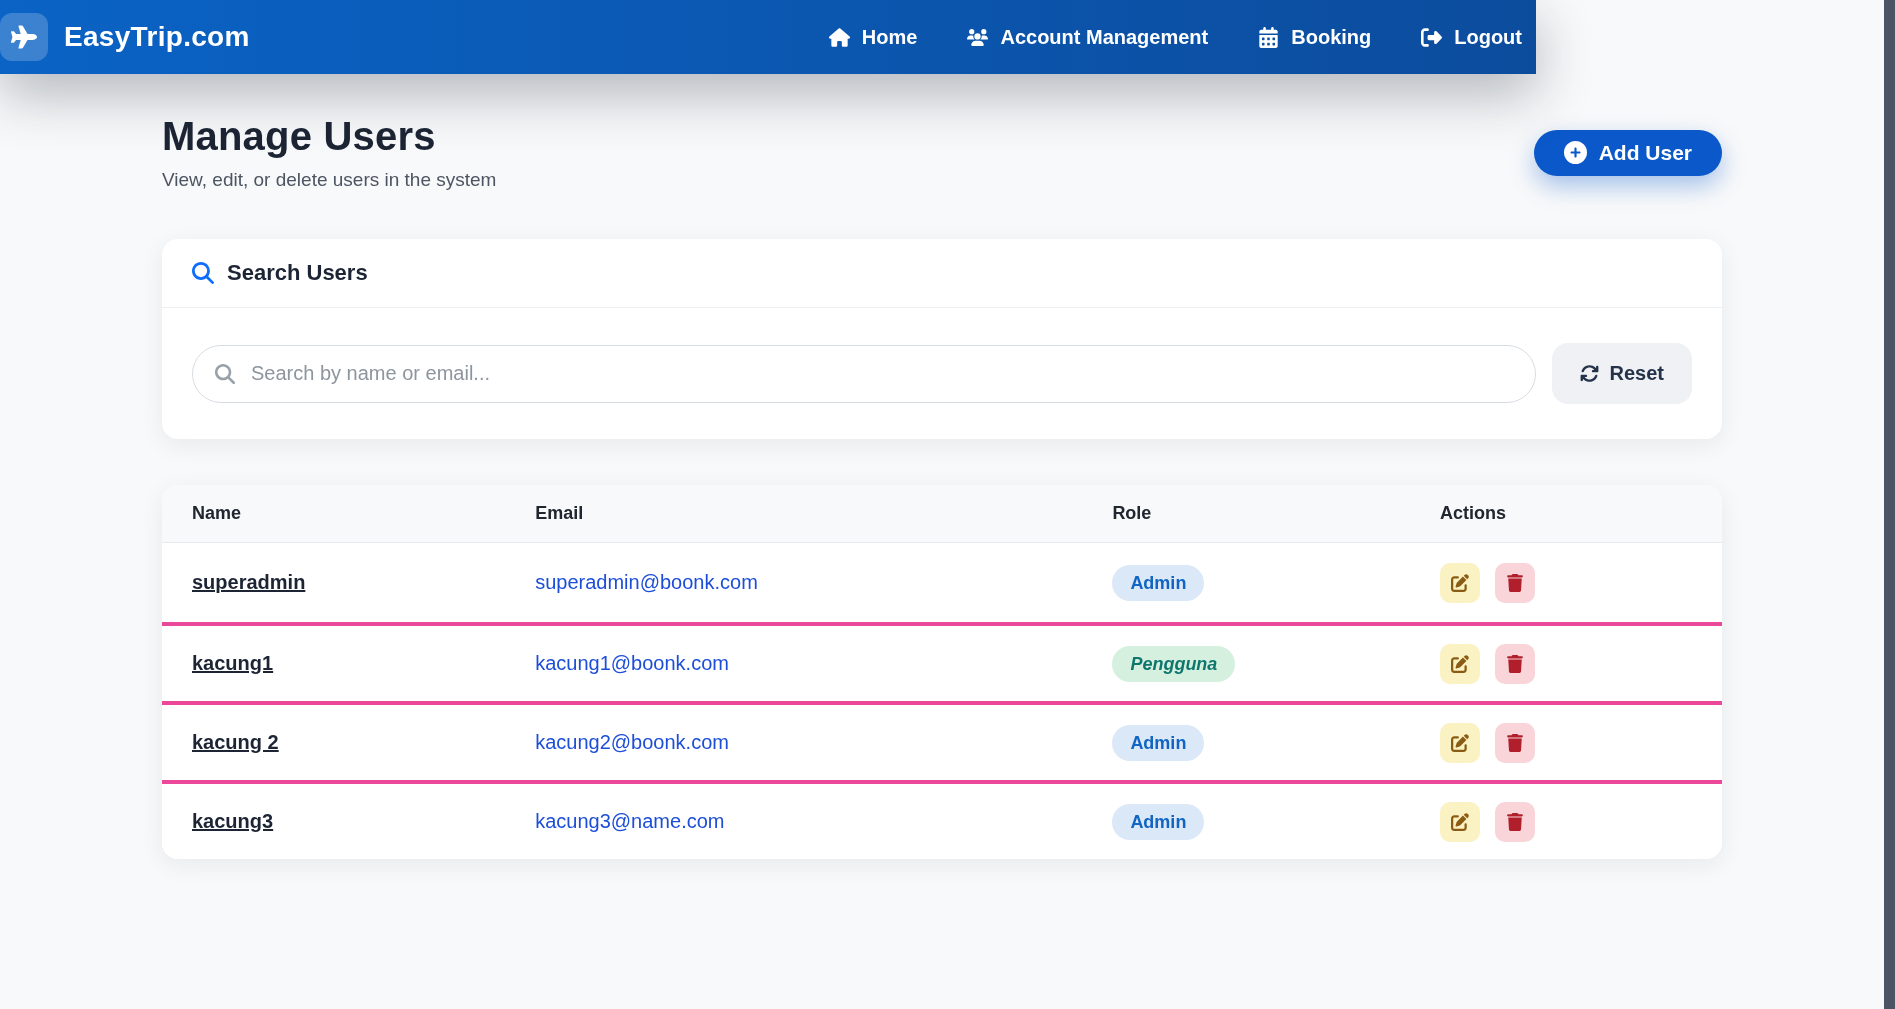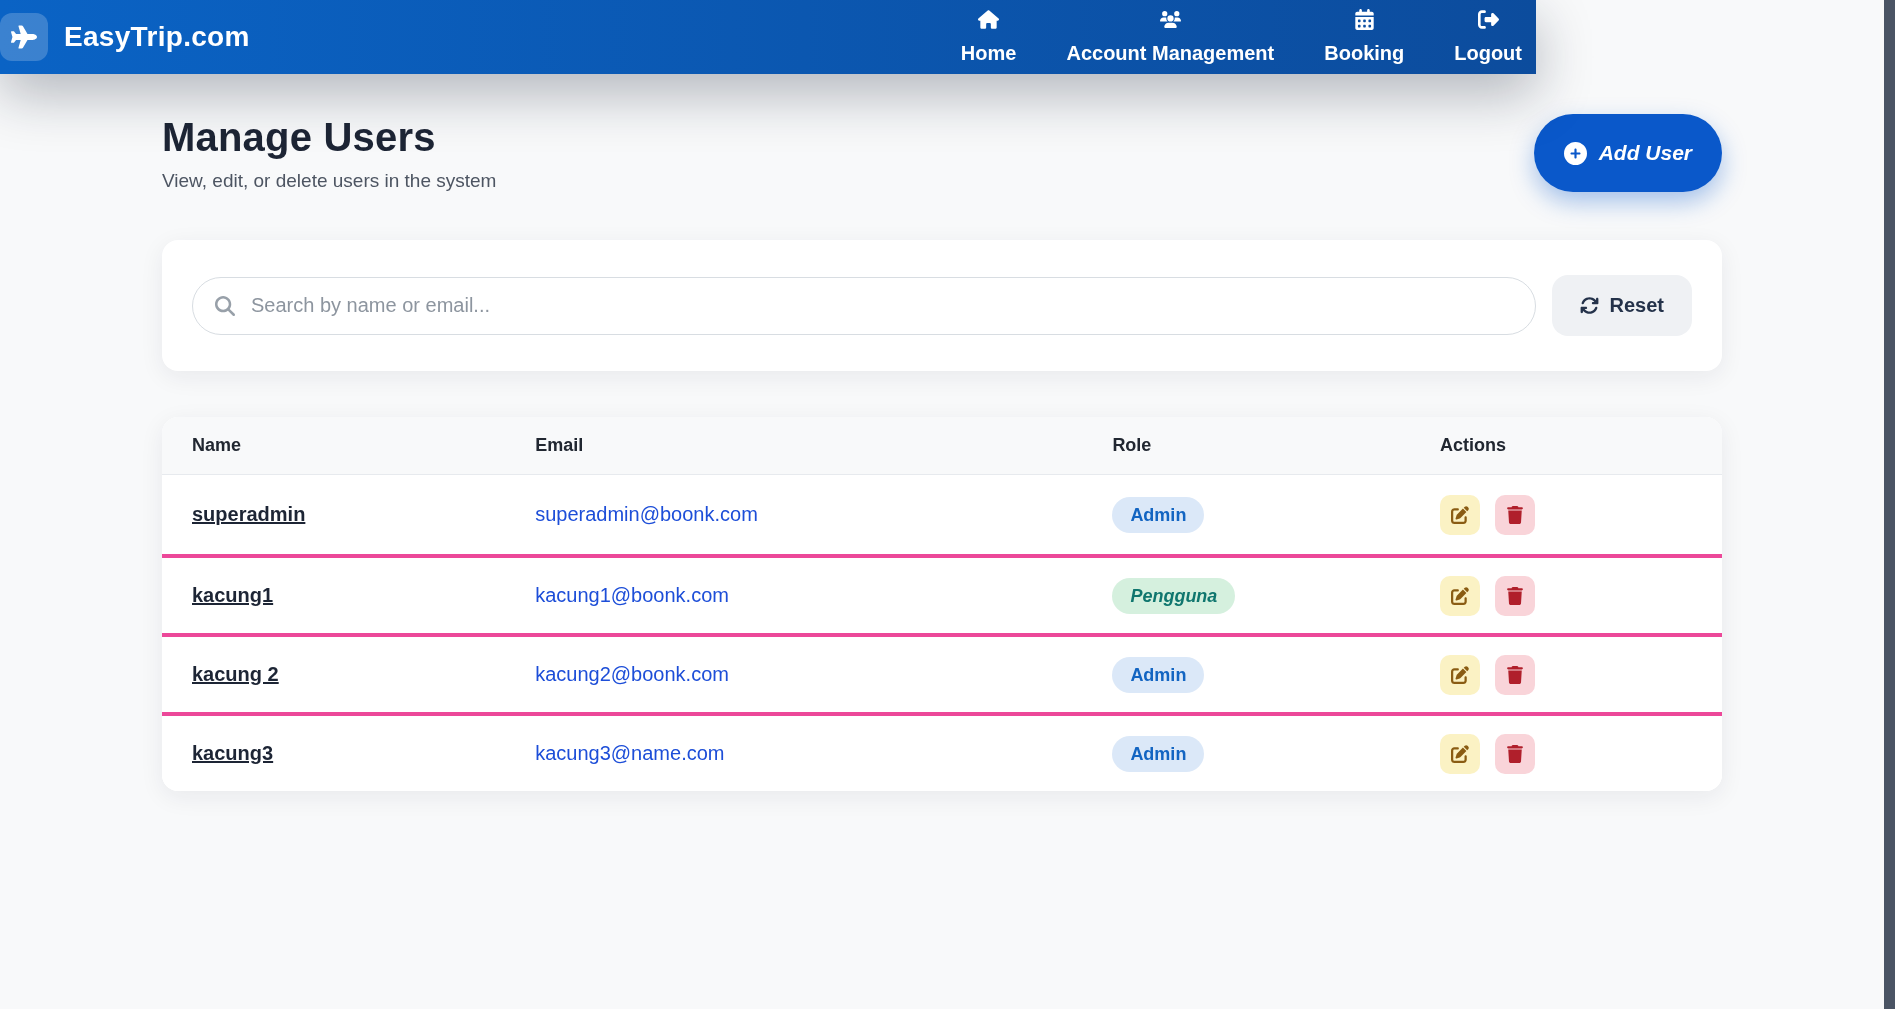--- a/index.html
+++ b/index.html
@@ -29,36 +29,35 @@
   .brand-icon-box {
     width:48px; height:48px; border-radius:12px;
     background:rgba(255,255,255,0.20);
     display:flex; align-items:center; justify-content:center;
   }
   .brand-icon-box svg { width:26px; height:26px; fill:#ffffff; }
   .brand-name { color:#ffffff; font-size:28px; font-weight:800; letter-spacing:.3px; }
   .nav-menu { display:flex; align-items:center; gap:50px; padding-right:38px; }
   .nav-item {
     display:flex; align-items:center; gap:12px; color:#ffffff;
-    font-size:20px; font-weight:600; cursor:pointer; white-space:nowrap;flex-direction:column;
+    font-size:20px; font-weight:600; cursor:pointer; white-space:nowrap;
   }
   .nav-item svg { width:21px; height:21px; fill:#ffffff; }
   
   .page { width:1884px; }
   .container { width:1560px; margin:0 auto; padding-top:40px; }
   .heading-row { display:flex; align-items:center; justify-content:space-between; }
   .page-title { font-size:40px; font-weight:800; color:#1d2535; letter-spacing:.2px; }
   .page-subtitle { margin-top:10px; font-size:19px; color:#4d5562; }
   .btn-add {
     display:flex; align-items:center; gap:12px;
     background:#0a58ca; color:#ffffff; border:none; cursor:pointer;
     font-family:inherit; font-size:21px; font-weight:600;
-    padding:0 30px; height:78px; border-radius:40px;
+    padding:0 30px; height:46px; border-radius:40px;
     box-shadow:0 10px 25px rgba(10,88,202,0.35);
-    font-style:italic;
   }
   .btn-add svg { width:23px; height:23px; fill:#ffffff; }
   
   .card {
     background:#ffffff; border-radius:16px;
     box-shadow:0 6px 24px rgba(25,35,60,0.07);
   }
   .search-card { margin-top:48px; }
   .search-card-header {
     display:flex; align-items:center; gap:13px; padding:21px 30px;
@@ -172,20 +171,26 @@
       </div>
       <button class="btn-add">
         <svg viewBox="0 0 512 512">
             <path d="M256 512A256 256 0 1 0 256 0a256 256 0 1 0 0 512zM232 344l0-64-64 0c-13.3 0-24-10.7-24-24s10.7-24 24-24l64 0 0-64c0-13.3 10.7-24 24-24s24 10.7 24 24l0 64 64 0c13.3 0 24 10.7 24 24s-10.7 24-24 24l-64 0 0 64c0 13.3-10.7 24-24 24s-24-10.7-24-24z"></path>
           </svg>
         <span>Add User</span>
       </button>
     </div>
 
     <section class="card search-card">
+      <div class="search-card-header">
+        <svg viewBox="0 0 512 512">
+            <path d="M416 208c0 45.9-14.9 88.3-40 122.7L502.6 457.4c12.5 12.5 12.5 32.8 0 45.3s-32.8 12.5-45.3 0L330.7 376c-34.4 25.2-76.8 40-122.7 40C93.1 416 0 322.9 0 208S93.1 0 208 0S416 93.1 416 208zM208 352a144 144 0 1 0 0-288 144 144 0 1 0 0 288z"></path>
+          </svg>
+        <span class="search-card-title">Search Users</span>
+      </div>
       <div class="search-card-body">
         <div class="input-wrap">
           <svg class="search-glyph" viewBox="0 0 512 512">
               <path d="M416 208c0 45.9-14.9 88.3-40 122.7L502.6 457.4c12.5 12.5 12.5 32.8 0 45.3s-32.8 12.5-45.3 0L330.7 376c-34.4 25.2-76.8 40-122.7 40C93.1 416 0 322.9 0 208S93.1 0 208 0S416 93.1 416 208zM208 352a144 144 0 1 0 0-288 144 144 0 1 0 0 288z"></path>
             </svg>
           <input class="search-input" type="text" placeholder="Search by name or email..." style="">
         </div>
         <button class="btn-reset">
           <svg viewBox="0 0 512 512">
               <path d="M105.1 202.6c7.7-21.8 20.2-42.3 37.8-59.8c62.5-62.5 163.8-62.5 226.3 0L386.3 160 352 160c-17.7 0-32 14.3-32 32s14.3 32 32 32l111.5 0 .4 0c17.7 0 32-14.3 32-32l0-112c0-17.7-14.3-32-32-32s-32 14.3-32 32l0 35.2L414.4 97.6c-87.5-87.5-229.3-87.5-316.8 0C73.2 122 55.6 150.7 44.8 181.4c-5.9 16.7 2.9 34.9 19.5 40.8s34.9-2.9 40.8-19.5zM39 289.3c-5 1.5-9.8 4.2-13.7 8.2c-4 4-6.7 8.8-8.1 14c-.3 1.2-.6 2.5-.8 3.8c-.3 1.7-.4 3.4-.4 5.1L16 432c0 17.7 14.3 32 32 32s32-14.3 32-32l0-35.1 17.6 17.5c87.5 87.4 229.3 87.4 316.7 0c24.4-24.4 42.1-53.1 52.9-83.8c5.9-16.7-2.9-34.9-19.5-40.8s-34.9 2.9-40.8 19.5c-7.7 21.8-20.2 42.3-37.8 59.8c-62.5 62.5-163.8 62.5-226.3 0l-.1-.1L125.6 352l34.4 0c17.7 0 32-14.3 32-32s-14.3-32-32-32L48.4 288c-1.6 0-3.2 .1-4.8 .3s-3.1 .5-4.6 1z"></path>

